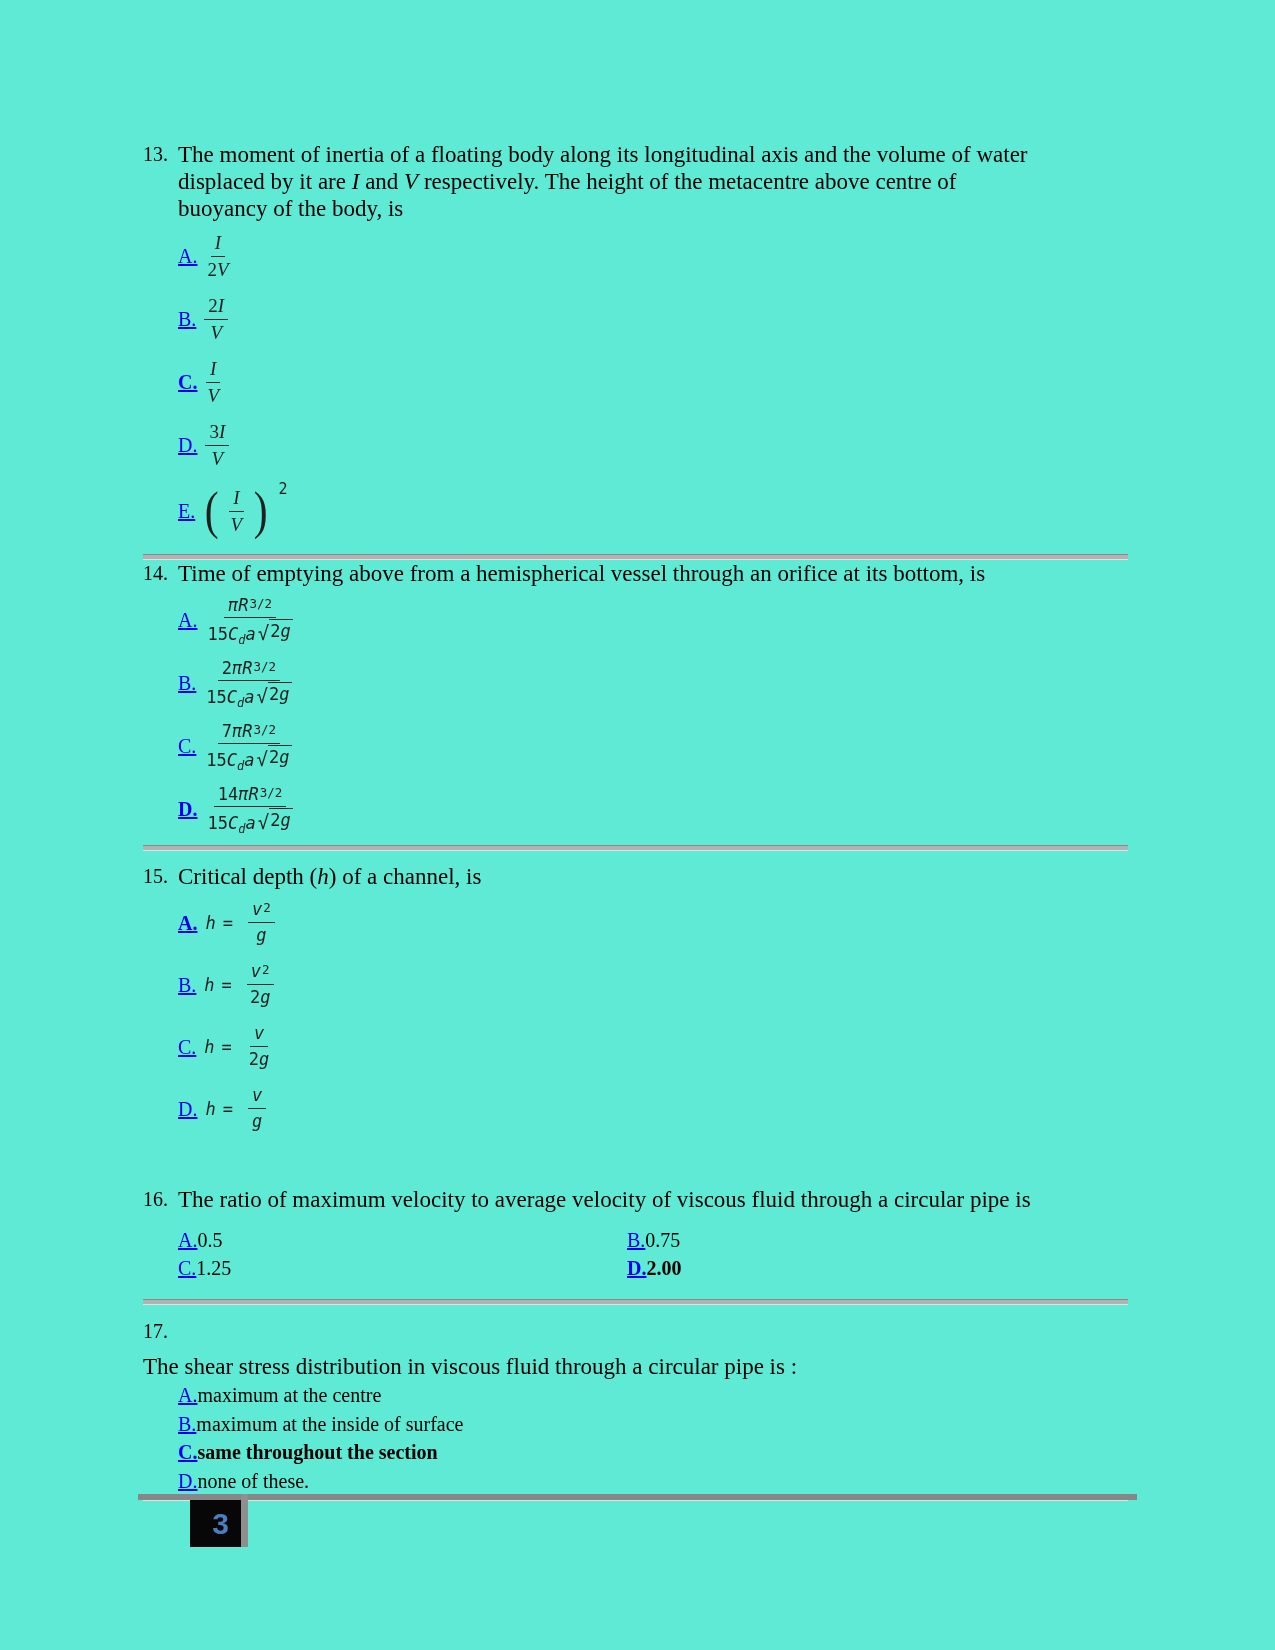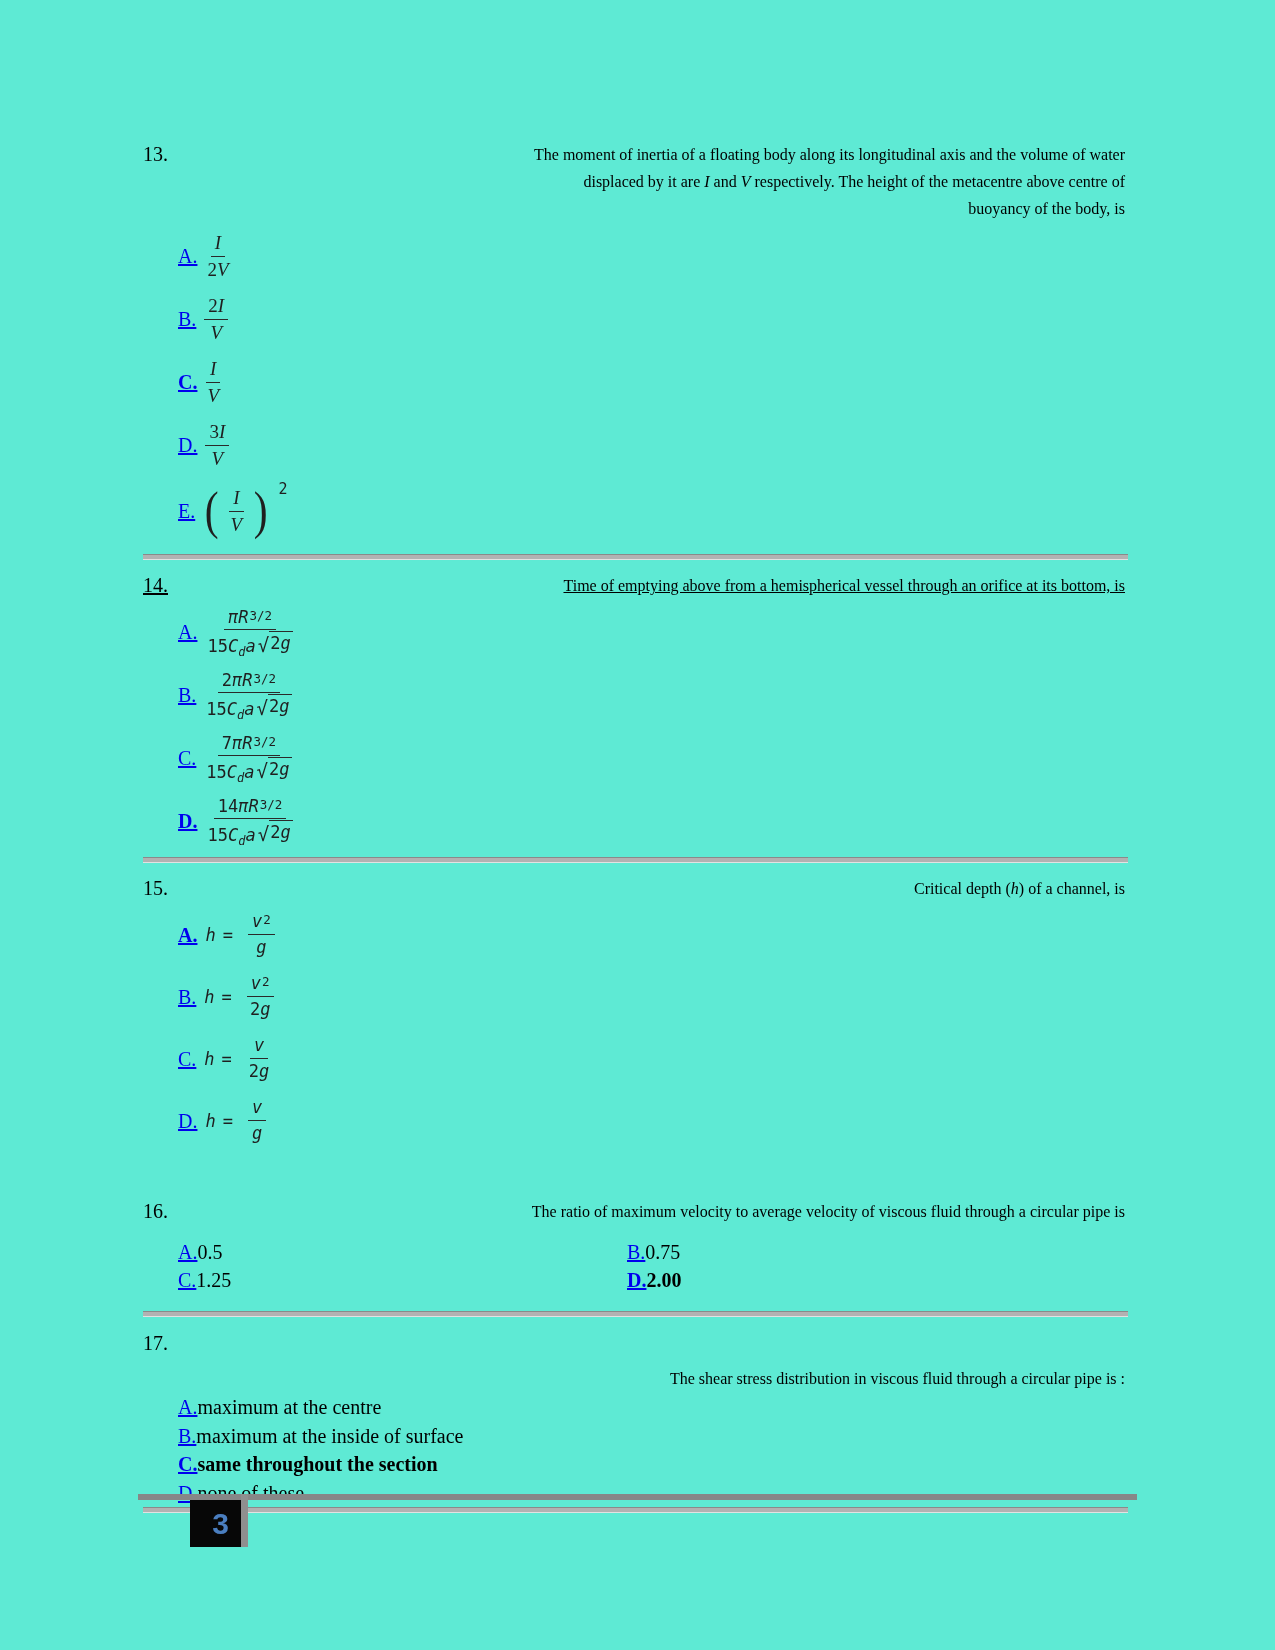--- a/index.html
+++ b/index.html
@@ -4,21 +4,21 @@
 <style>
   html,body{margin:0;padding:0;background:#ffffff;}
   #page{position:relative;width:1275px;height:1650px;background:#5eead4;overflow:hidden;
         font-family:"Liberation Serif",serif;color:#000;}
   #content{position:absolute;left:143px;top:141px;width:982px;}
 
   
   .q{display:flex;}
   .qnum{width:35px;flex:0 0 35px;font-size:20px;line-height:27px;}
   .qbody{flex:1;}
-  .qline{font-size:16px;line-height:27px;white-space:nowrap;text-align:right;}
+  .qline{font-size:23px;line-height:27px;white-space:nowrap;}
   .ital{font-style:italic;}
   .up{font-style:normal;}
 
   
   .optcol{margin-left:35px;}
   .orow{display:flex;align-items:center;gap:8px;}
   .letter{color:#0000EE;text-decoration:underline;font-size:20px;line-height:24px;}
   .bold{font-weight:bold;}
 
   
@@ -43,21 +43,21 @@
             color:#1f1f1f;transform:scaleX(0.8);}
   .eexp{font-family:"DejaVu Sans Mono",monospace;font-size:15px;color:#1f1f1f;
         align-self:flex-start;margin-left:1px;margin-top:0px;}
 
   
   #q13-opts{margin-top:6px;}
   #q13-opts .orow{margin-bottom:7px;height:56px;}
   #q13-opts .orow.erow{height:62px;}
   .sep{height:4px;background:#b2b2b2;border-top:1px solid #8a8a8a;border-bottom:1px solid #e2e2e2;width:985px;}
   #sep1{margin-top:12px;}
-  #q14{margin-top:12px;text-decoration:underline;}
+  #q14{margin-top:0;}
   #q14-opts{margin-top:5px;}
   #q14-opts .orow{margin-bottom:8px;height:55px;}
   #sep2{margin-top:9px;}
   #q15{margin-top:12px;}
   #q15-opts{margin-top:5px;}
   #q15-opts .orow{margin-bottom:7px;height:55px;}
   #q16{margin-top:50px;}
   #q16-opts{margin-top:13px;}
   .q16row{display:flex;margin-left:35px;font-size:20px;line-height:28px;}
   .q16cell{width:449px;white-space:nowrap;}

